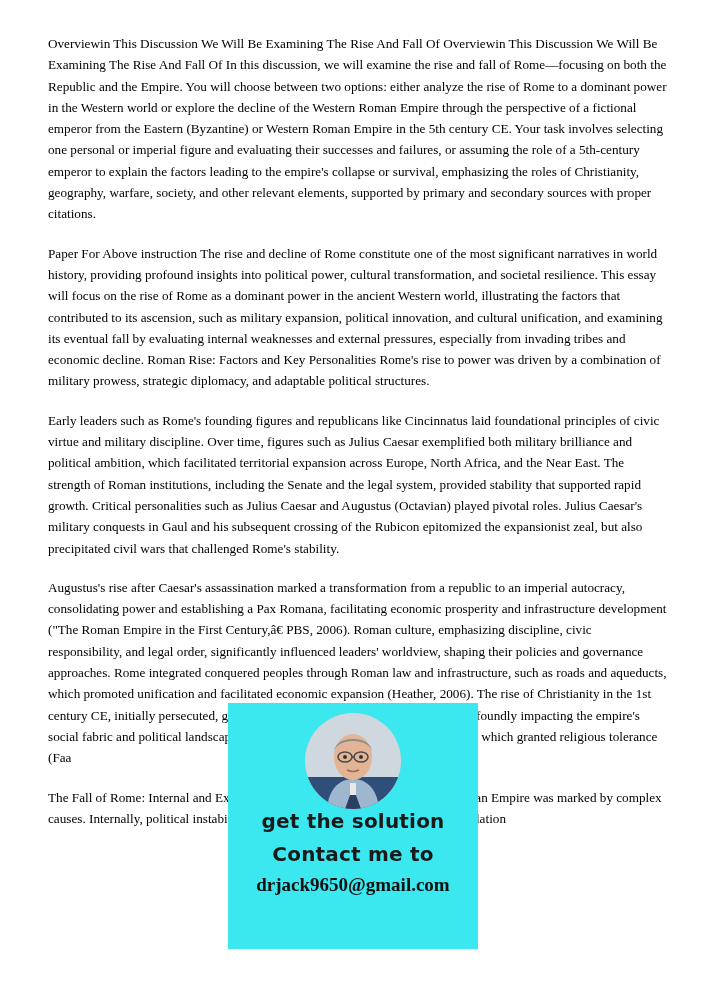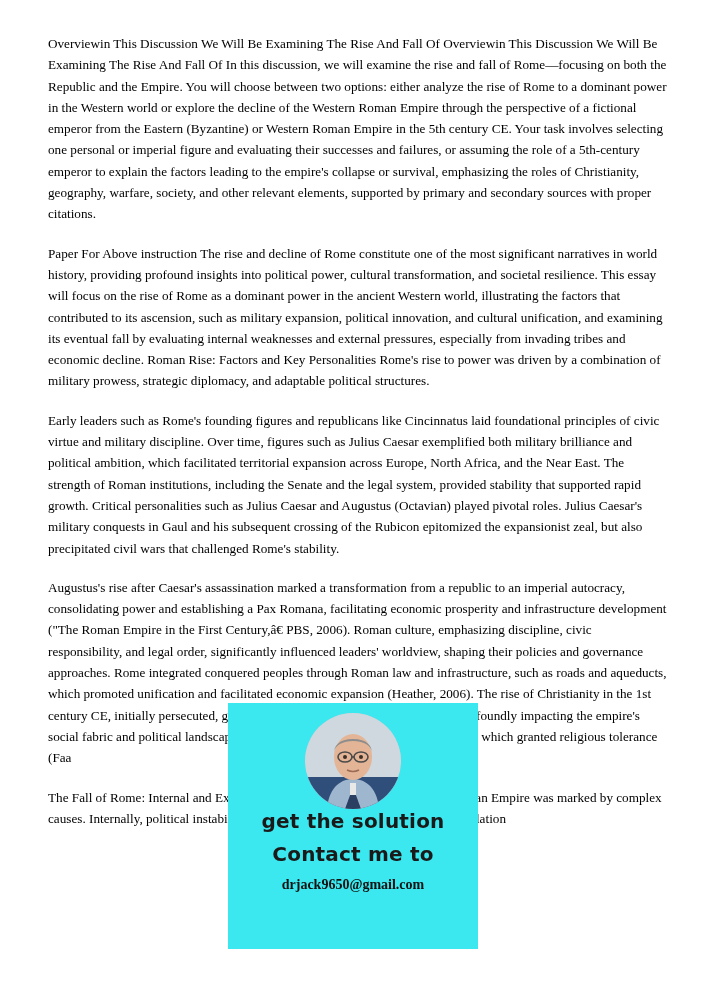--- a/index.html
+++ b/index.html
@@ -68,21 +68,21 @@
     font-weight: bold;
     font-size: 20px;
     line-height: 25px;
     color: #1a1a1a;
     letter-spacing: 0.2px;
   }
   .overlay-email {
     margin-top: 6px;
     font-family: "Liberation Serif", serif;
     font-weight: bold;
-    font-size: 14px;
+    font-size: 19px;
     line-height: 23px;
     color: #111111;
   }
 </style>
 </head>
 <body>
 
 <div class="page">
 
   <div class="doc-body">

